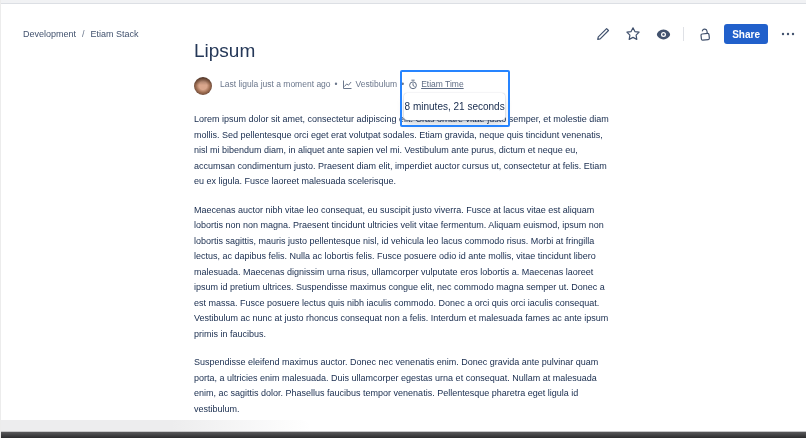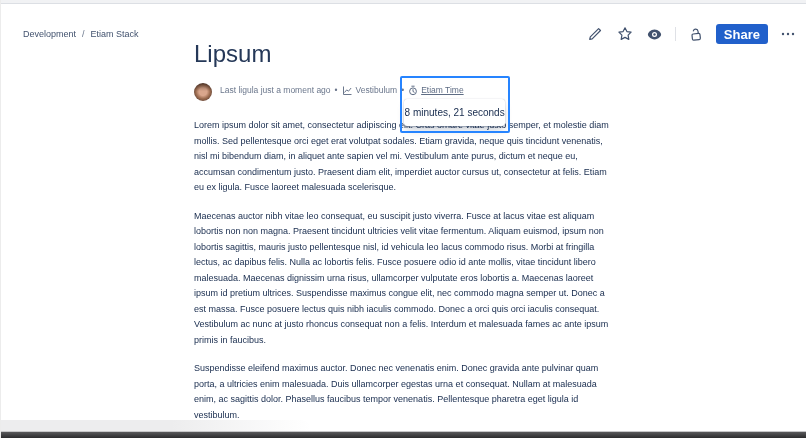--- a/index.html
+++ b/index.html
@@ -24,26 +24,26 @@
   }
   .breadcrumb { display:flex; align-items:center; gap:6px; font-size:9px; color:#42526E; }
   .breadcrumb a { color:#42526E; text-decoration:none; cursor:pointer; }
   .breadcrumb .sep { color:#6B778C; }
   .actions { display:flex; align-items:center; gap:10px; }
   .icon-btn { display:flex; align-items:center; justify-content:center; width:20px; height:20px; cursor:pointer; }
   .vdivider { width:1px; height:14px; background:#dfe1e6; }
   .share-btn {
     background:#2160CB; color:#fff; border:none; border-radius:3px;
     font-family:"Liberation Sans", sans-serif;
-    font-size:13px; font-weight:bold; height:20px; padding:0 8px;
+    font-size:10px; font-weight:bold; height:20px; padding:0 8px;
     display:flex; align-items:center; cursor:pointer;
   }
   
   .main { position:absolute; left:193px; top:40px; width:416px; }
-  .page-title { font-size:24px; font-weight:500; color:#253858; letter-spacing:0; margin-bottom:15px; }
+  .page-title { font-size:19px; font-weight:500; color:#253858; letter-spacing:0; margin-bottom:15px; }
   .byline { display:flex; align-items:flex-start; gap:8px; margin-bottom:17px; }
   .avatar {
     width:18px; height:18px; border-radius:50%; flex:0 0 auto; cursor:pointer;
     background:
       linear-gradient(rgba(40,25,18,.55), rgba(40,25,18,0) 45%),
       radial-gradient(circle at 50% 48%, #d9a68c 0 30%, #9a6a4e 55%, #4a3328 100%);
     box-shadow:0 0 0 1px rgba(9,30,66,.08) inset;
   }
   .byline-text { font-size:8.5px; color:#6B778C; line-height:12px; padding-top:1px; }
   .byline-row2 { display:flex; align-items:center; gap:4px; white-space:nowrap; }

